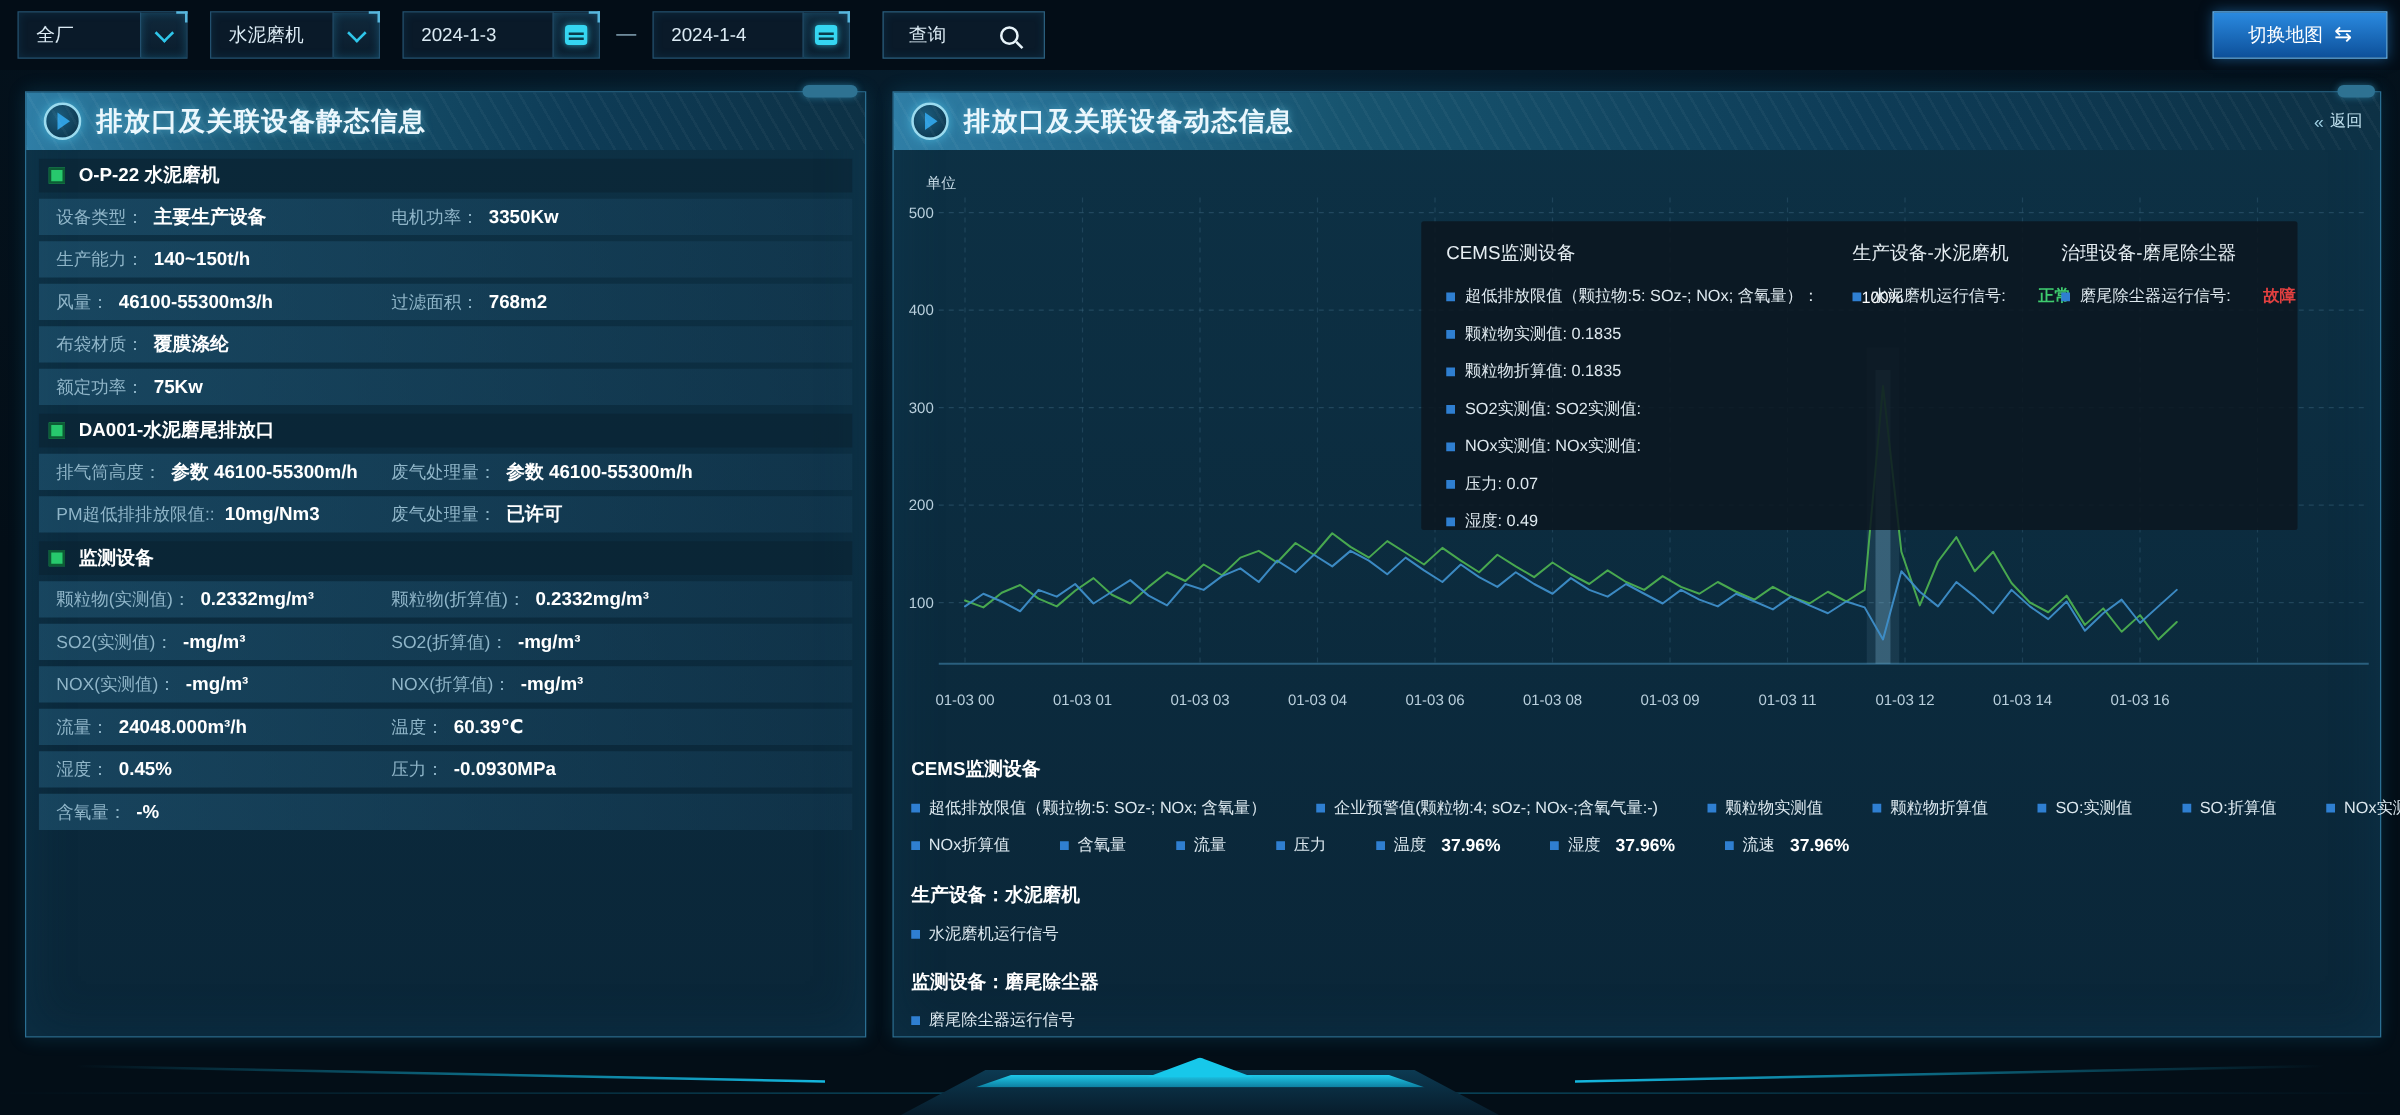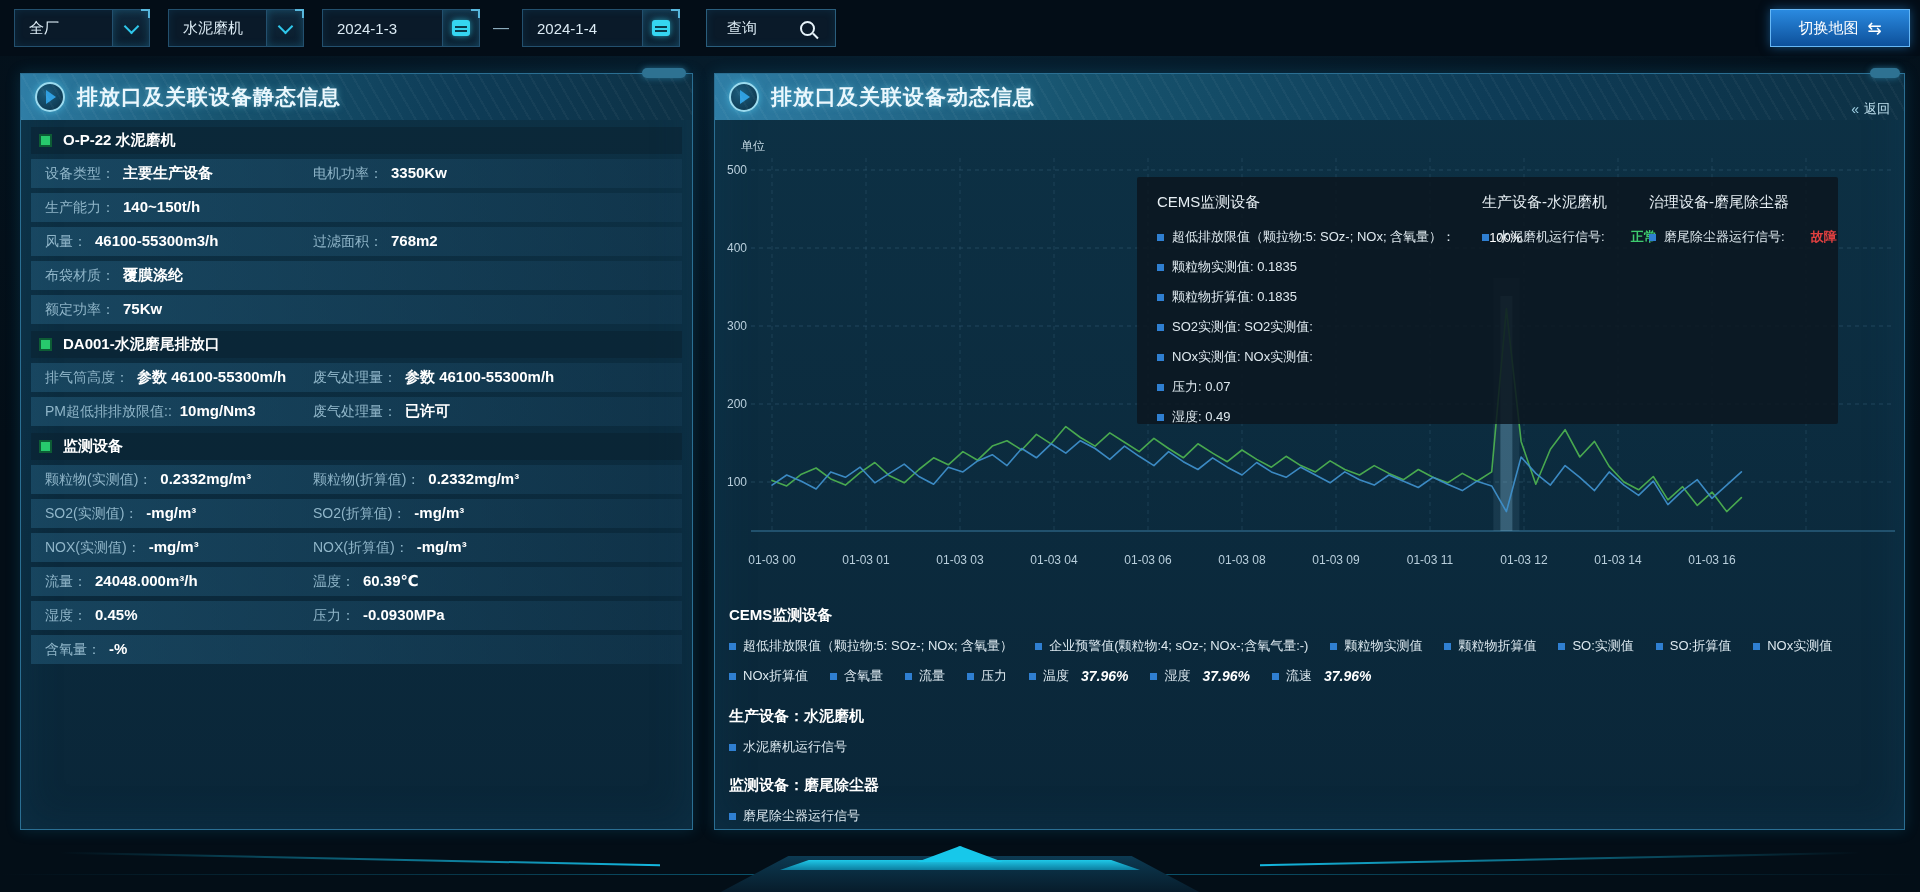--- a/index.html
+++ b/index.html
@@ -32,21 +32,21 @@
   .left-panel{left:20px;top:73px;width:673px;height:757px;}
   .right-panel{left:714px;top:73px;width:1191px;height:757px;}
   .panel-header{height:46px;display:flex;align-items:center;padding:0 14px;position:relative;
     background:linear-gradient(90deg,#2f7ea6 0%,#17546f 30%,#0e3c57 65%,#0d3145 100%);
     background-blend-mode:normal;}
   .panel-header::after{content:'';position:absolute;inset:0;background:repeating-linear-gradient(60deg,rgba(255,255,255,.035) 0 2px,transparent 2px 11px);pointer-events:none;}
   .play-icon{width:26px;height:26px;border-radius:50%;background:radial-gradient(circle at 35% 35%,#1c5d7d,#0a2f45);border:2px solid #9adbef;box-shadow:0 0 9px rgba(80,200,235,.7);position:relative;margin-right:12px;flex:none;}
   .play-icon::after{content:'';position:absolute;left:9px;top:6px;border-left:10px solid #2f9fe0;border-top:7px solid transparent;border-bottom:7px solid transparent;}
   .panel-title{font-size:21px;font-weight:bold;color:#eaf7fd;letter-spacing:1px;text-shadow:0 0 7px rgba(120,220,250,.55);white-space:nowrap;}
   .top-tab{position:absolute;top:-6px;height:10px;border-radius:5px;background:#2e7292;box-shadow:0 0 6px rgba(60,170,215,.5);}
-  .back-link{position:absolute;right:14px;top:12px;height:46px;display:flex;align-items:center;gap:5px;color:#bfe0ee;font-size:13px;cursor:pointer;z-index:2;}
+  .back-link{position:absolute;right:14px;top:0;height:46px;display:flex;align-items:center;gap:5px;color:#bfe0ee;font-size:13px;cursor:pointer;z-index:2;}
   .back-arrows::before{content:"\AB";font-size:14px;color:#9fd0e4;}
   
   .left-body{position:absolute;top:46px;bottom:8px;left:10px;right:10px;overflow:hidden;}
   .sec-header{display:flex;align-items:center;height:27px;margin-top:7px;padding-left:8px;background:rgba(8,30,44,.45);}
   .sec-bullet{width:9px;height:9px;background:#27c96d;border:2px solid #0d5c35;margin-right:11px;flex:none;}
   .sec-title{color:#fff;font-size:15px;font-weight:bold;}
   .info-row{display:flex;align-items:center;min-height:29px;margin-top:5px;background:linear-gradient(90deg,rgba(34,90,121,.55),rgba(22,62,88,.42));padding-left:14px;}
   .cell{display:flex;align-items:baseline;}
   .c1{width:268px;flex:none;}
   .cell:last-child{flex:1;}
@@ -55,24 +55,24 @@
   
   .chart-svg{position:absolute;left:8px;top:54px;}
   .tick-text{fill:#b9cfdc;font-size:12px;font-family:"Liberation Sans",sans-serif;}
   .unit-text{fill:#c5d9e4;font-size:12px;font-family:"Liberation Sans",sans-serif;}
   
   .legend{position:absolute;left:14px;right:10px;top:520px;}
   .leg-title{color:#fff;font-weight:bold;font-size:15px;}
   .t-cems{margin-top:12px;}
   .t-prod{margin-top:22px;}
   .t-mon{margin-top:20px;}
-  .leg-row{display:flex;gap:22px;margin-top:12px;}
+  .leg-row{display:flex;gap:40px;margin-top:12px;}
   .leg-item{display:flex;align-items:center;color:#dce8ef;font-size:13px;white-space:nowrap;cursor:pointer;}
   .leg-bullet{width:7px;height:7px;background:#2f7fd1;margin-right:7px;flex:none;}
-  .leg-val{color:#fff;font-size:14px;margin-left:12px;font-weight:bold;font-style:italic;}
+  .leg-val{color:#fff;font-size:14px;margin-left:12px;font-weight:bold;}
   .leg-single{margin-top:12px;}
   
   .tooltip{position:absolute;left:422px;top:103px;width:701px;height:247px;background:rgba(12,22,32,.86);z-index:5;border-radius:2px;}
   .tt-col{position:absolute;top:16px;}
   .tt1{left:20px;}
   .tt2{left:345px;}
   .tt3{left:512px;}
   .tt-title{color:#e6eef3;font-size:15px;margin-bottom:16px;white-space:nowrap;}
   .tt-item{display:flex;align-items:center;color:#dfe9ef;font-size:13px;margin-top:12px;white-space:nowrap;}
   .tt-bullet{width:7px;height:7px;background:#2f7fd1;margin-right:8px;flex:none;}

